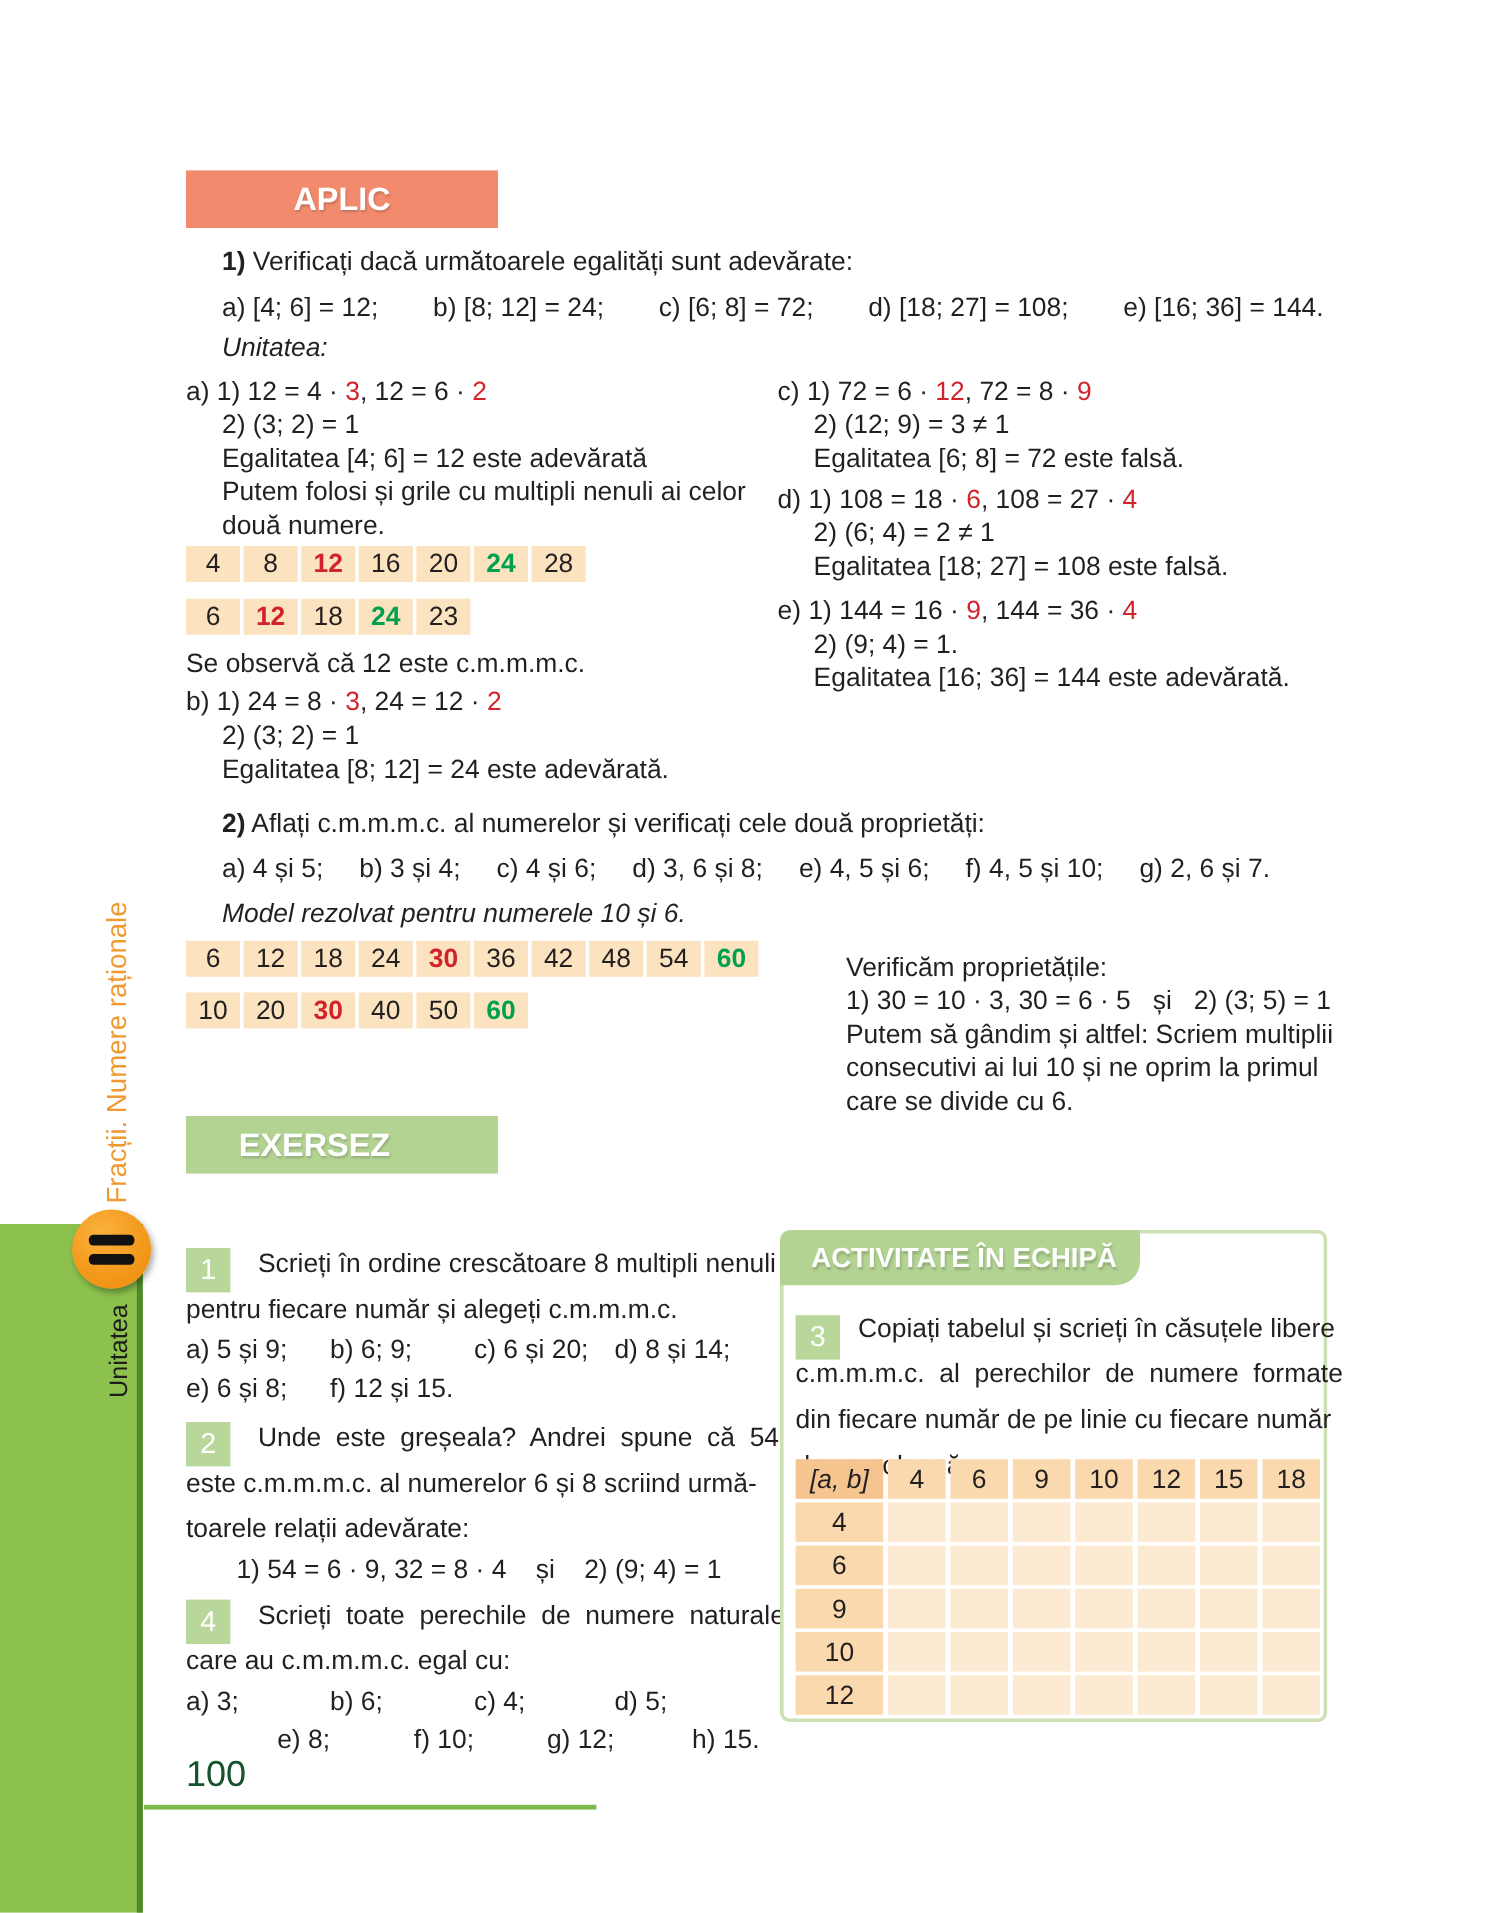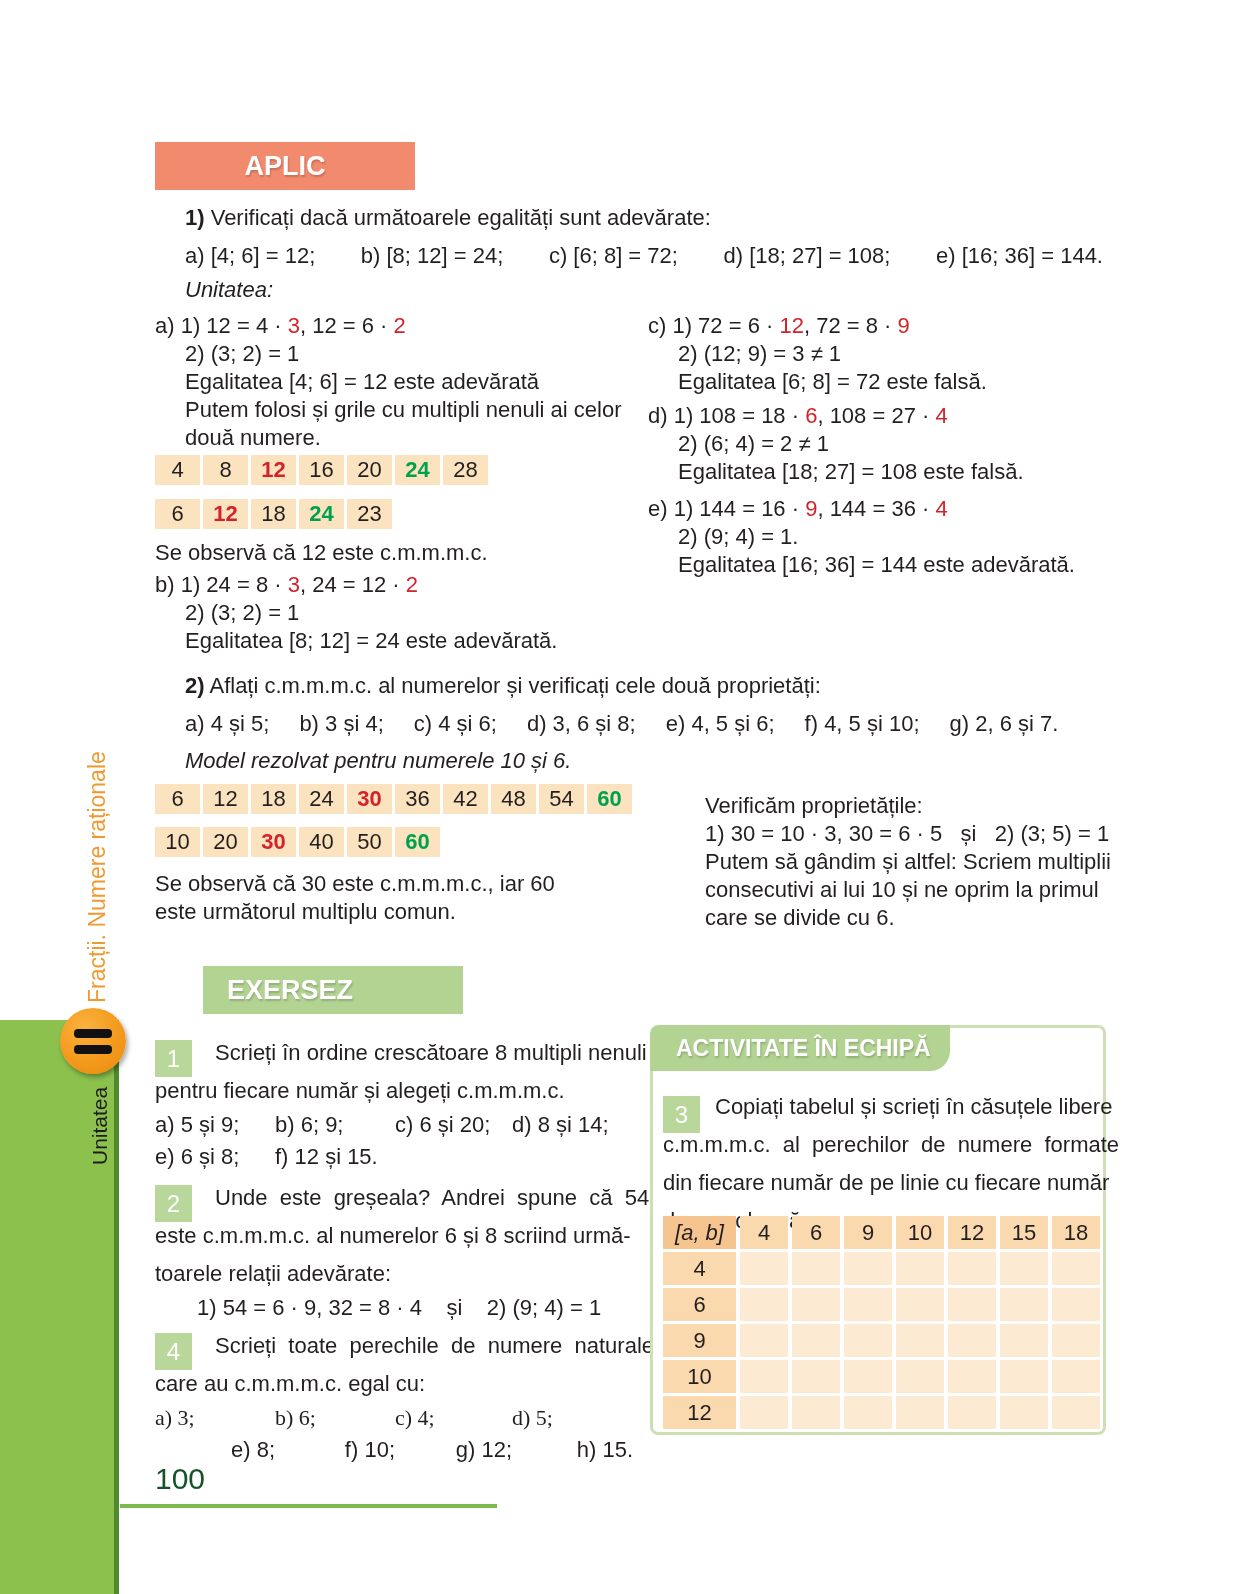--- a/index.html
+++ b/index.html
@@ -8,21 +8,21 @@
     --red:#d2232a; --green-num:#00a14e; --side-green:#8cc14e; --side-green-dark:#4f8a2e;
     --orange:#f0992f; --line-green:#7cb94f; --ink:#231f20;
   }
   html,body{margin:0;padding:0;}
   .page{position:relative;width:1240px;height:1594px;background:#ffffff;overflow:hidden;
         font-family:"Liberation Sans", sans-serif;color:var(--ink);}
   .abs{position:absolute;}
   .banner{height:48px;width:260px;color:#fff;font-weight:700;font-size:27px;
           display:flex;align-items:center;text-shadow:1px 2px 2px rgba(0,0,0,.18);}
   #banner-aplic{left:155px;top:142px;justify-content:center;background:var(--coral);}
-  #banner-exersez{left:155px;top:966px;padding-left:24px;background:var(--green-banner);box-sizing:border-box;margin-left:48px;}
+  #banner-exersez{left:155px;top:930px;padding-left:44px;background:var(--green-banner);box-sizing:border-box;}
   .stmt{font-size:22px;}
   .stmt b{font-weight:700;}
   .italic{font-style:italic;}
   .line{height:28px;font-size:22px;white-space:pre;}
   .ind{padding-left:30px;}
   .mt6{margin-top:6px;} .mt9{margin-top:9px;} .mt11{margin-top:11px;} .mt14{margin-top:14px;} .mt4{margin-top:4px;} .mt2{margin-top:2px;}
   .mrow{display:flex;gap:3px;}
   .mcell{width:45px;height:30px;background:var(--peach);display:flex;align-items:center;
          justify-content:center;font-size:22px;}
   .items-flex{display:flex;font-size:22px;}
@@ -160,24 +160,20 @@
       <div class="mcell" style="color: rgb(0, 161, 78); font-weight: 700;">60</div>
     </div>
   <div class="abs mrow" style="left:155px;top:827px;">
       <div class="mcell">10</div>
       <div class="mcell">20</div>
       <div class="mcell" style="color: rgb(210, 35, 42); font-weight: 700;">30</div>
       <div class="mcell">40</div>
       <div class="mcell">50</div>
       <div class="mcell" style="color: rgb(0, 161, 78); font-weight: 700;">60</div>
     </div>
-  <div class="abs" style="left:155px;top:871px;">
-    <div class="line">Se observă că 30 este c.m.m.m.c., iar 60</div>
-    <div class="line">este următorul multiplu comun.</div>
-  </div>
 
   <div class="abs" style="left:705px;top:793px;width:420px;">
     <div class="line">Verificăm proprietățile:</div>
     <div class="line">1) 30 = 10 · 3, 30 = 6 · 5   și   2) (3; 5) = 1</div>
     <div class="line">Putem să gândim și altfel: Scriem multiplii</div>
     <div class="line">consecutivi ai lui 10 și ne oprim la primul</div>
     <div class="line">care se divide cu 6.</div>
   </div>
 
   <div class="abs banner" id="banner-exersez">EXERSEZ</div>
@@ -203,21 +199,21 @@
     <div class="line l1">Unde  este  greșeala?  Andrei  spune  că  54</div>
     <div class="line" style="margin-top:10px;">este c.m.m.m.c. al numerelor 6 și 8 scriind urmă-</div>
     <div class="line" style="margin-top:10px;">toarele relații adevărate:</div>
     <div class="line" style="margin-top:6px;padding-left:42px;">1) 54 = 6 · 9, 32 = 8 · 4    și    2) (9; 4) = 1</div>
   </div>
 
   <div class="abs ex" style="left:155px;top:1333px;">
     <div class="badge">4</div>
     <div class="line l1">Scrieți  toate  perechile  de  numere  naturale</div>
     <div class="line" style="margin-top:10px;">care au c.m.m.m.c. egal cu:</div>
-    <div class="grid4" style="margin-top:6px;font-family:Liberation Serif, serif;">
+    <div class="grid4" style="margin-top:6px;">
       <span>a) 3;</span>
       <span>b) 6;</span>
       <span>c) 4;</span>
       <span>d) 5;</span>
     </div>
     <div class="grid4" style="margin-top:6px;text-align:right;">
       <span>e) 8;</span>
       <span>f) 10;</span>
       <span>g) 12;</span>
       <span>h) 15.</span>

